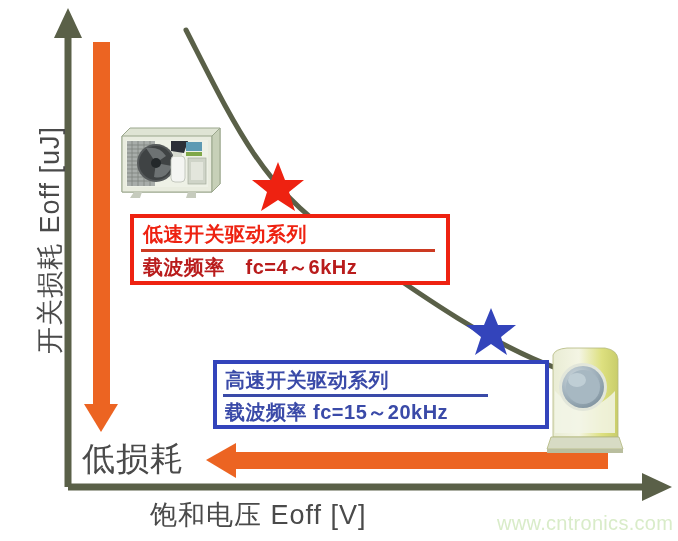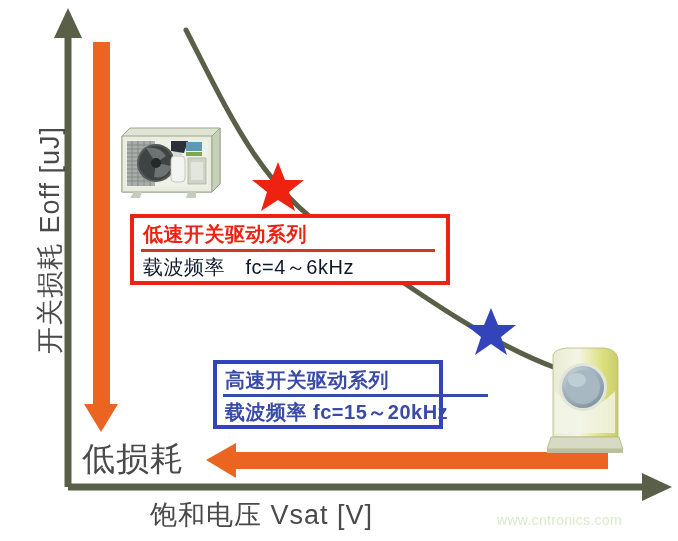--- a/index.html
+++ b/index.html
@@ -62,21 +62,21 @@
     letter-spacing: 1px;
     white-space: nowrap;
     text-align: right;
   }
 
   
   #watermark {
     position: absolute;
     left: 497px;
     top: 512px;
-    font-size: 14px;
+    font-size: 20px;
     color: #d9ecc9;
     letter-spacing: 0.3px;
     white-space: nowrap;
   }
 
   
   #red-box {
     position: absolute;
     left: 130px;
     top: 214px;
@@ -102,32 +102,32 @@
     top: 31px;
     width: 294px;
     height: 3px;
     background: #cc3a22;
   }
   #red-box .line2 {
     position: absolute;
     left: 9px;
     top: 36px;
     font-size: 20px;
-    font-weight: normal;
-    color: #0f172a;
+    font-weight: bold;
+    color: #b91c1c;
     white-space: nowrap;
     letter-spacing: 0.5px;
   }
 
   
   #blue-box {
     position: absolute;
     left: 213px;
     top: 360px;
-    width: 230px;
+    width: 336px;
     height: 69px;
     border: 4px solid #3344bb;
     background: #ffffff;
     box-sizing: border-box;
   }
   #blue-box .line1 {
     position: absolute;
     left: 8px;
     top: 3px;
     font-size: 20px;
@@ -298,18 +298,18 @@
     <div class="line2">载波频率　fc=4～6kHz</div>
   </div>
 
   <div id="blue-box">
     <div class="line1">高速开关驱动系列</div>
     <div class="rule"></div>
     <div class="line2">载波频率 fc=15～20kHz</div>
   </div>
 
   <div id="y-axis-label">开关损耗 Eoff [uJ]</div>
-  <div id="x-axis-label">饱和电压 Vsat [V]</div>
+  <div id="x-axis-label">饱和电压 Eoff [V]</div>
   <div id="low-loss-text">低损耗</div>
 
   <div id="watermark">www.cntronics.com</div>
 
 </div>
 
 </body></html>

